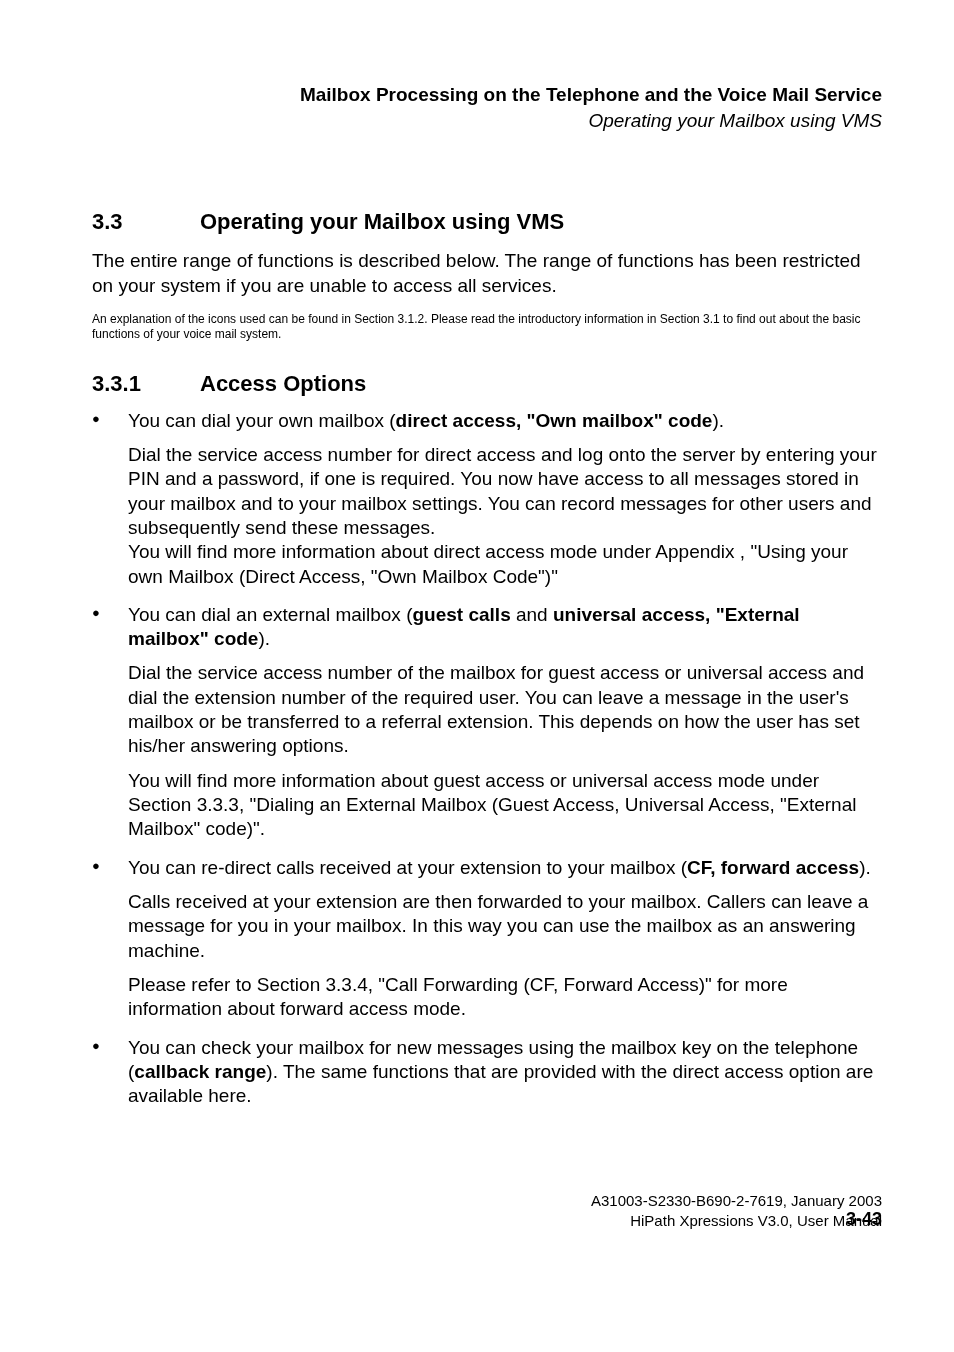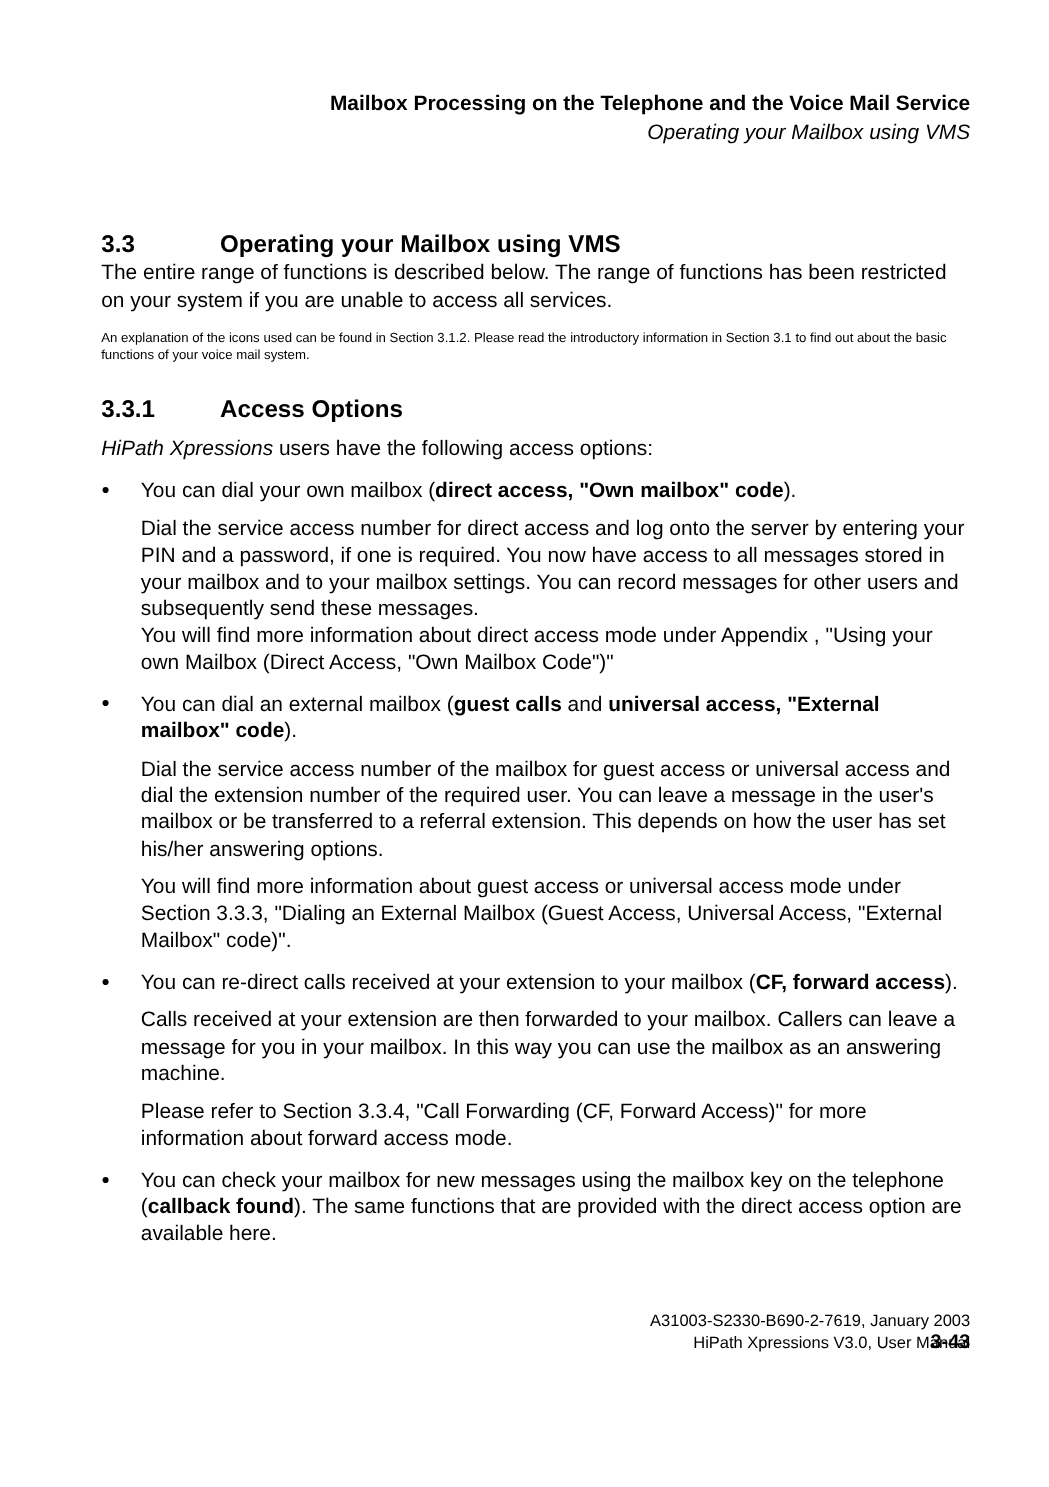--- a/index.html
+++ b/index.html
@@ -29,21 +29,21 @@
   }
   .header-sub {
     font-style: italic;
     font-size: 19px;
     line-height: 1.35;
   }
   .h2row {
     display: flex;
     font-weight: bold;
     font-size: 22px;
-    margin-bottom: 2px;
+    margin-bottom: 14px;
   }
   .h2num { width: 108px; }
   .h3row {
     display: flex;
     font-weight: bold;
     font-size: 22px;
     margin-bottom: 12px;
     align-items: flex-end;
   }
   .h3num { width: 108px; }
@@ -113,23 +113,20 @@
   </div>
 
   <div class="para">The entire range of functions is described below. The range of functions has been restricted on your system if you are unable to access all services.</div>
   <div class="intro-para">An explanation of the icons used can be found in Section 3.1.2. Please read the introductory information in Section 3.1 to find out about the basic functions of your voice mail system.</div>
 
   <div class="h3row">
     <span class="h3num">3.3.1</span>
     <span>Access Options</span>
   </div>
 
-  <div class="para">
-    <span class="italic">HiPath Xpressions</span><span> users have the following access options:</span>
-  </div>
 
   <ul class="list">
 
     <li class="li">
       <span>You can dial your own mailbox (</span><span class="bold">direct access, "Own mailbox" code</span><span>).</span>
       <div class="sub">Dial the service access number for direct access and log onto the server by entering your PIN and a password, if one is required. You now have access to all messages stored in your mailbox and to your mailbox settings. You can record messages for other users and subsequently send these messages.</div>
       <div>You will find more information about direct access mode under Appendix , "Using your own Mailbox (Direct Access, "Own Mailbox Code")"</div>
     </li>
 
     <li class="li">
@@ -138,21 +135,21 @@
       <div class="sub">You will find more information about guest access or universal access mode under Section 3.3.3, "Dialing an External Mailbox (Guest Access, Universal Access, "External Mailbox" code)".</div>
     </li>
 
     <li class="li">
       <span>You can re-direct calls received at your extension to your mailbox (</span><span class="bold">CF, forward access</span><span>).</span>
       <div class="sub">Calls received at your extension are then forwarded to your mailbox. Callers can leave a message for you in your mailbox. In this way you can use the mailbox as an answering machine.</div>
       <div class="sub">Please refer to Section 3.3.4, "Call Forwarding (CF, Forward Access)" for more information about forward access mode.</div>
     </li>
 
     <li class="li">
-      <span>You can check your mailbox for new messages using the mailbox key on the telephone (</span><span class="bold">callback found</span><span>). The same functions that are provided with the direct access option are available here.</span>
+      <span>You can check your mailbox for new messages using the mailbox key on the telephone (</span><span class="bold">callback range</span><span>). The same functions that are provided with the direct access option are available here.</span>
     </li>
 
 
   </ul>
 
   <div class="footer">
     <div class="footer-line">A31003-S2330-B690-2-7619, January 2003</div>
     <div class="footer-line">HiPath Xpressions V3.0, User Manual</div>
     <div class="pagenum">3-43</div>
   </div>

